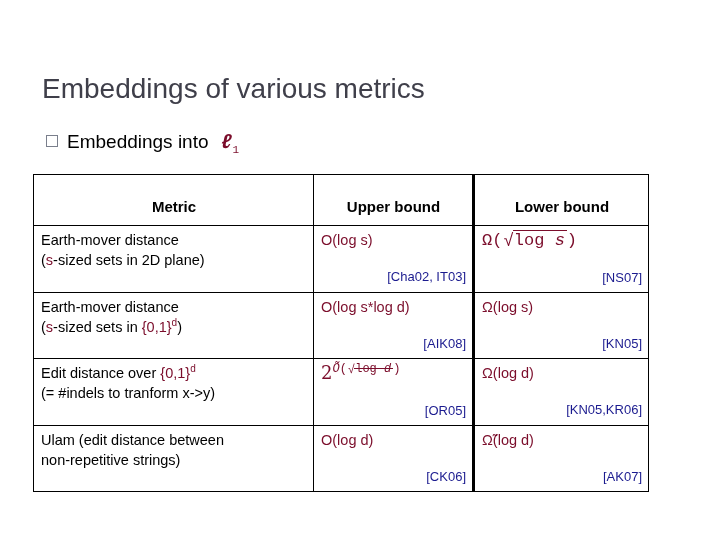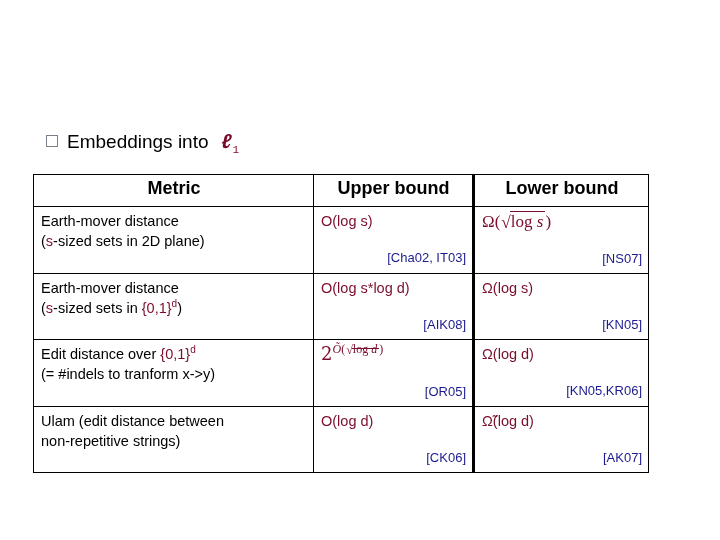--- a/index.html
+++ b/index.html
@@ -91,22 +91,22 @@
     border: 1px solid #000000;
     vertical-align: top;
     padding: 4px 6px 4px 7px;
     font-size: 14.5px;
     line-height: 20px;
     color: #000000;
     background: #ffffff;
   }
   thead th {
     font-weight: bold;
-    font-size: 18px;
-    padding-top: 3px;
+    font-size: 15px;
+    padding-top: 22px;
     padding-bottom: 6px;
     height: 22px;
   }
   
   th.sep, td.sep {
     border-left: 3px solid #000000;
   }
   
   table { border: 1px solid #000; }
   tbody tr td { height: 48px; }
@@ -126,21 +126,21 @@
     white-space: nowrap;
   }
   .sup-d {
     font-size: 10px;
     vertical-align: super;
     line-height: 0;
   }
 
   
   .math {
-    font-family: Liberation Serif, serif;
+    font-family: Liberation Mono, monospace;
     color: #7b0d2b;
     white-space: nowrap;
     display: inline-block;
   }
   .math .op { font-style: normal; }
   .math .it { font-style: italic; }
   .sqrt {
     display: inline-block;
     position: relative;
     padding-left: 1px;
@@ -169,20 +169,21 @@
     font-size: 11.5px;
     vertical-align: super;
     line-height: 0;
   }
 </style>
 </head>
 <body>
 
 <div id="slide">
 
+  <div id="title">Embeddings of various metrics</div>
 
   <div id="bullet-line">
     <span id="bullet-marker"></span>
     <span>Embeddings into</span>
     <span class="ell">&nbsp;<span>ℓ</span><sub>1</sub></span>
   </div>
 
   <div id="tbl-wrap">
     <table>
       <colgroup>

